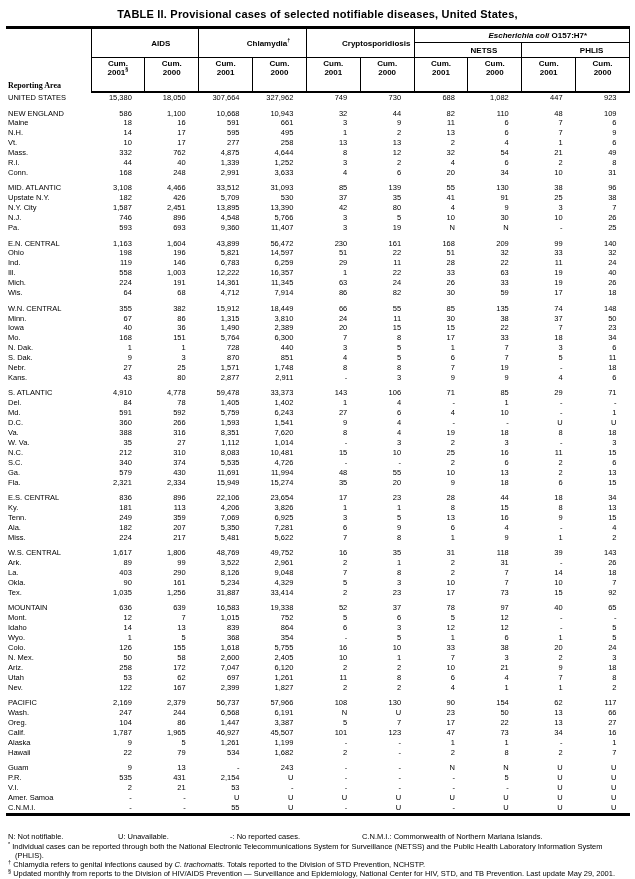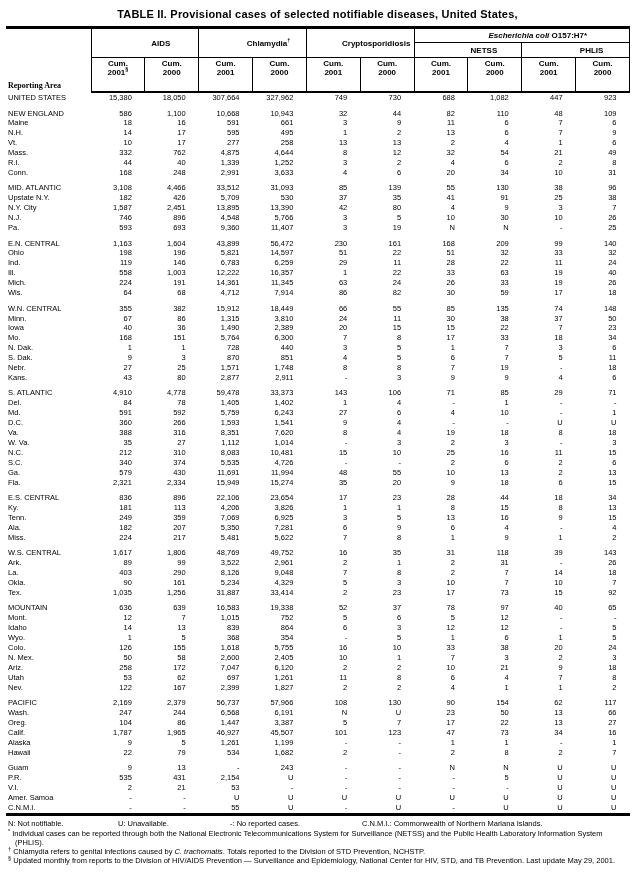--- a/index.html
+++ b/index.html
@@ -26,21 +26,21 @@
   tr.hdr2 th { border-left:1.5px solid #000; border-right:1.5px solid #000;
     border-bottom:1.5px solid #000; height:15px; }
   tr.cum-row th { border-left:1.5px solid #000; border-right:1.5px solid #000;
     border-bottom:2.5px solid #000; padding:2px 0 14px 0; line-height:8.5px; }
   tr.cum-row th:last-child, tr.hdr2 th:last-child, th.ecoli { border-right:1.5px solid #000; }
   th .yr-sup, .fn-sup { font-size:5.5px; vertical-align:super; line-height:0; }
   td { font-size:7.5px; line-height:9.9px; white-space:nowrap; overflow:hidden; }
   td.area { text-align:left; padding-left:2px; }
   td.num  { text-align:right; padding-right:13px; }
   tr.spacer td { height:5.6px; line-height:5.6px; }
-  .legend { display:flex; margin:3px 5px 0 8px; font-size:7.5px; line-height:9.5px; }
+  .legend { display:flex; margin:16px 5px 0 8px; font-size:7.5px; line-height:9.5px; }
   .legend span:nth-child(1){ width:110px; }
   .legend span:nth-child(2){ width:112px; }
   .legend span:nth-child(3){ width:132px; }
   .footnotes { margin:0.5px 4px 0 8px; }
   .footnote { font-size:7.5px; line-height:9.2px; padding-left:7px; text-indent:-7px; }
   .footnote i { font-style:italic; }
 </style>
 </head>
 <body>
 

